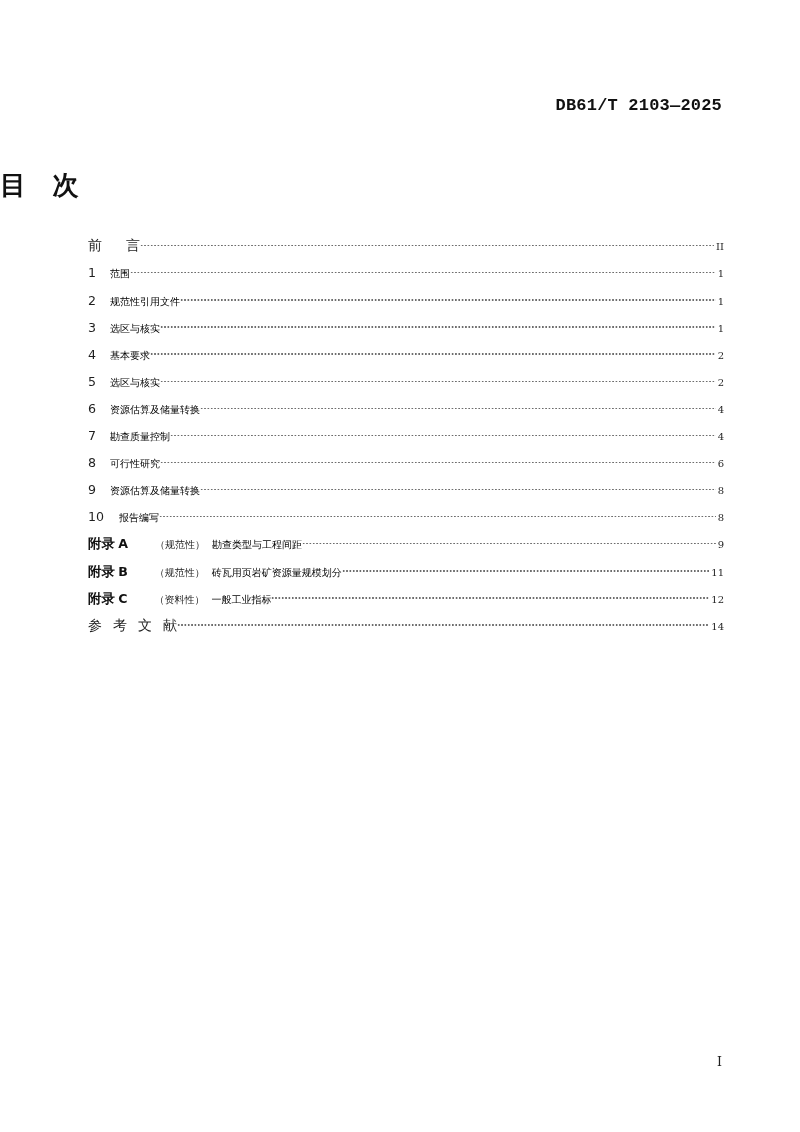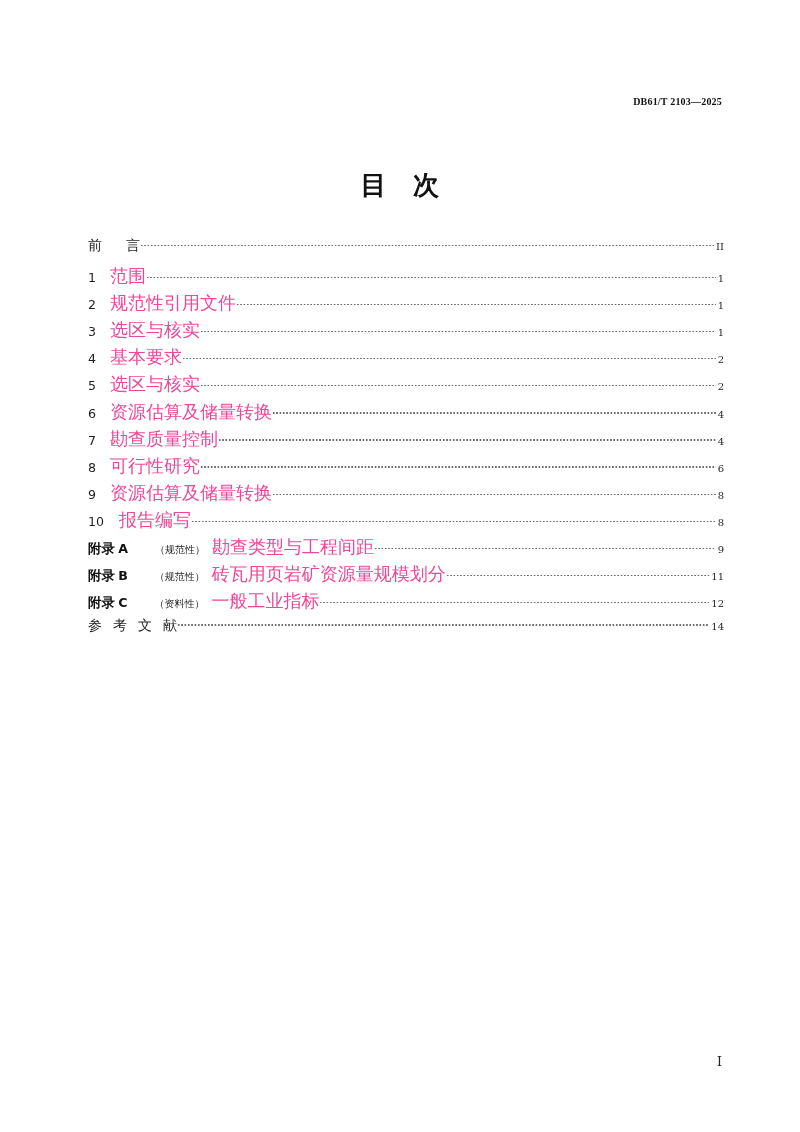--- a/index.html
+++ b/index.html
@@ -24,35 +24,35 @@
     box-sizing: border-box;
   }
 
   
   .page-header {
     position: absolute;
     top: 96px;
     left: 78px;
     right: 78px;
     text-align: right;
-    font-family: Liberation Serif, serif;
-    font-size: 10px;
+    font-family: Liberation Mono, monospace;
+    font-size: 17px;
     font-weight: bold;
     letter-spacing: 0.2px;
     color: #111111;
     white-space: nowrap;
   }
 
   
   .doc-title {
     position: absolute;
     top: 168px;
     left: 0;
     width: 800px;
-    text-align: center;
+    text-align: left;
     font-family: "DejaVu Sans", "Liberation Sans", sans-serif;
     font-size: 26px;
     font-weight: bold;
     color: #111111;
     letter-spacing: 0.5px;
   }
   .doc-title .sp {
     display: inline-block;
     width: 26px;
   }
@@ -110,22 +110,22 @@
   .annex-label .ltr {
     font-family: "DejaVu Sans", "Liberation Sans", sans-serif;
     font-size: 12.6px;
   }
   .annex-gap { flex: 0 0 auto; width: 27px; }
   .annex-kind { flex: 0 0 auto; font-size: 10px; }
   .annex-kind-gap { flex: 0 0 auto; width: 7px; }
 
   .title-text {
     flex: 0 0 auto;
-    font-size: 18px;
-    color: #ec4899;
+    font-size: 10px;
+    color: #000000;
   }
 
   
   .leader {
     flex: 1 1 auto;
     min-width: 10px;
     position: relative;
     height: 1em;
     overflow: hidden;
   }

